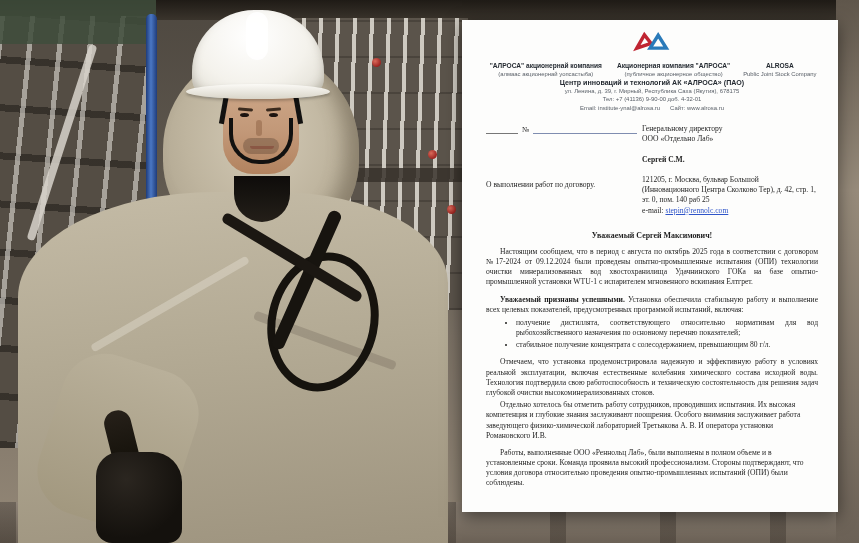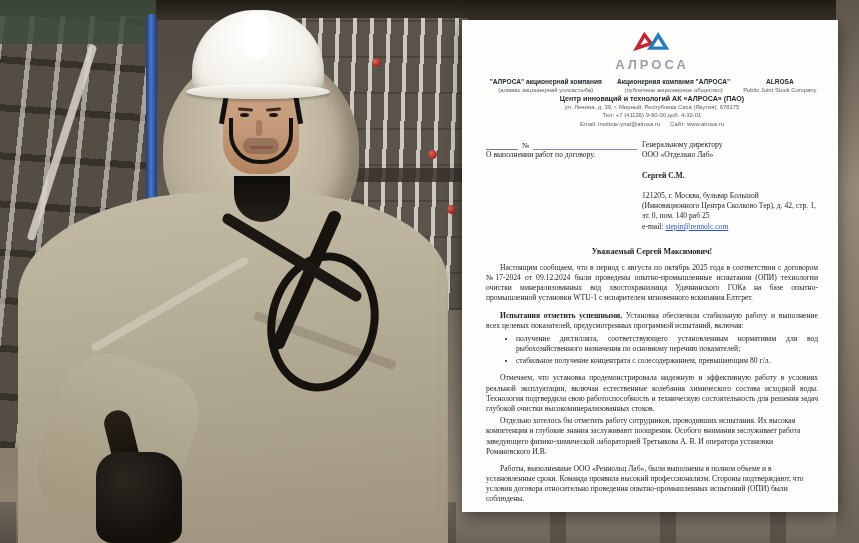--- a/index.html
+++ b/index.html
@@ -100,21 +100,21 @@
   .lh-line{font-size:5.9px;color:#5a6068;line-height:1.5;}
   .lh-contacts{display:flex;justify-content:center;gap:10px;font-size:5.9px;color:#5a6068;line-height:1.5;}
 
   .serif{font-family:"Liberation Serif",serif;}
   .ref-addr{display:flex;margin-top:11px;}
   .ref-left{width:47%;}
   .ref-row{display:flex;align-items:flex-end;font-size:7.6px;height:10px;}
   .line-short{width:32px;border-bottom:1px solid #777;height:9px;}
   .ref-num{margin:0 4px;color:#333;}
   .line-long{width:104px;border-bottom:1px solid #7f8db0;height:9px;}
-  .subject{font-size:7.6px;}
+  .subject{margin-top:46px;font-size:7.6px;}
   .recipient{width:53%;font-size:7.6px;line-height:1.35;}
   .recipient .name{font-weight:bold;margin-top:10px;}
   .recipient .addr{margin-top:10px;}
   .email-link{color:#2f55c9;text-decoration:underline;}
   .salutation{text-align:center;font-weight:bold;font-size:7.9px;margin-top:15px;}
   .para{font-size:7.6px;line-height:1.34;text-align:justify;text-indent:14px;margin-top:7px;}
   .para.left{text-align:left;}
   .para.tight{margin-top:2px;}
   ul.bullets{margin:3px 0 0 30px;padding:0;}
   ul.bullets li{font-size:7.6px;line-height:1.34;text-align:justify;margin-top:2px;}
@@ -170,21 +170,20 @@
   <div class="abs glove-thumb"></div>
   <div class="abs glove-fist"></div>
 
   <div class="abs letter">
 
     <div class="logo-wrap">
       <svg width="38" height="21" viewBox="0 0 40 22">
         <polygon points="4,18 12,4 19,13" fill="none" stroke="#c02532" stroke-width="3.6"></polygon>
         <polygon points="18,18 26.5,4.5 35,18" fill="none" stroke="#2a7ab9" stroke-width="3.6"></polygon>
       </svg>
-      <div class="logo-word">АЛРОСА</div>
     </div>
 
     <div class="lh-cols">
       <div class="lh-col c1">
         <div class="lh-title">"АЛРОСА" акционернай компания</div>
         <div class="lh-sub">(алмаас акционернай уопсастыба)</div>
       </div>
       <div class="lh-col c2">
         <div class="lh-title">Акционерная компания "АЛРОСА"</div>
         <div class="lh-sub">(публичное акционерное общество)</div>
@@ -222,24 +221,24 @@
         <div>
           <span>e-mail: </span><a class="email-link" href="#">stepin@rennolc.com</a>
         </div>
       </div>
     </div>
 
     <div class="salutation serif">Уважаемый Сергей Максимович!</div>
 
     <div class="para serif">Настоящим сообщаем, что в период с августа по октябрь 2025 года в соответствии с договором №17-2024 от 09.12.2024 были проведены опытно-промышленные испытания (ОПИ) технологии очистки минерализованных вод хвостохранилища Удачнинского ГОКа на базе опытно-промышленной установки WTU-1 с испарителем мгновенного вскипания Елтгрет.</div>
 
-    <div class="para serif"><b>Испытания отметить успешными.</b><span> Установка обеспечила стабильную работу и выполнение всех целевых показателей, предусмотренных программой испытаний, включая:</span></div>
+    <div class="para serif"><b>Уважаемый признаны успешными.</b><span> Установка обеспечила стабильную работу и выполнение всех целевых показателей, предусмотренных программой испытаний, включая:</span></div>
 
     <ul class="bullets serif">
-      <li>получение дистиллята, соответствующего установленным нормативам для вод рыбохозяйственного назначения по основному перечню показателей;</li>
+      <li>получение дистиллята, соответствующего относительно нормативам для вод рыбохозяйственного назначения по основному перечню показателей;</li>
       <li>стабильное получение концентрата с солесодержанием, превышающим 80 г/л.</li>
     </ul>
 
     <div class="para serif">Отмечаем, что установка продемонстрировала надежную и эффективную работу в условиях реальной эксплуатации, включая естественные колебания химического состава исходной воды. Технология подтвердила свою работоспособность и техническую состоятельность для решения задач глубокой очистки высокоминерализованных стоков.</div>
     <div class="para serif left tight">Отдельно хотелось бы отметить работу сотрудников, проводивших испытания. Их высокая компетенция и глубокие знания заслуживают поощрения. Особого внимания заслуживает работа заведующего физико-химической лабораторией Третьякова А. В. И оператора установки Романовского И.В.</div>
     <div class="para serif left">Работы, выполненные ООО «Реннольц Лаб», были выполнены в полном объеме и в установленные сроки. Команда проявила высокий профессионализм. Стороны подтверждают, что условия договора относительно проведения опытно-промышленных испытаний (ОПИ) были соблюдены.</div>
 
 
   </div>
 </div>

